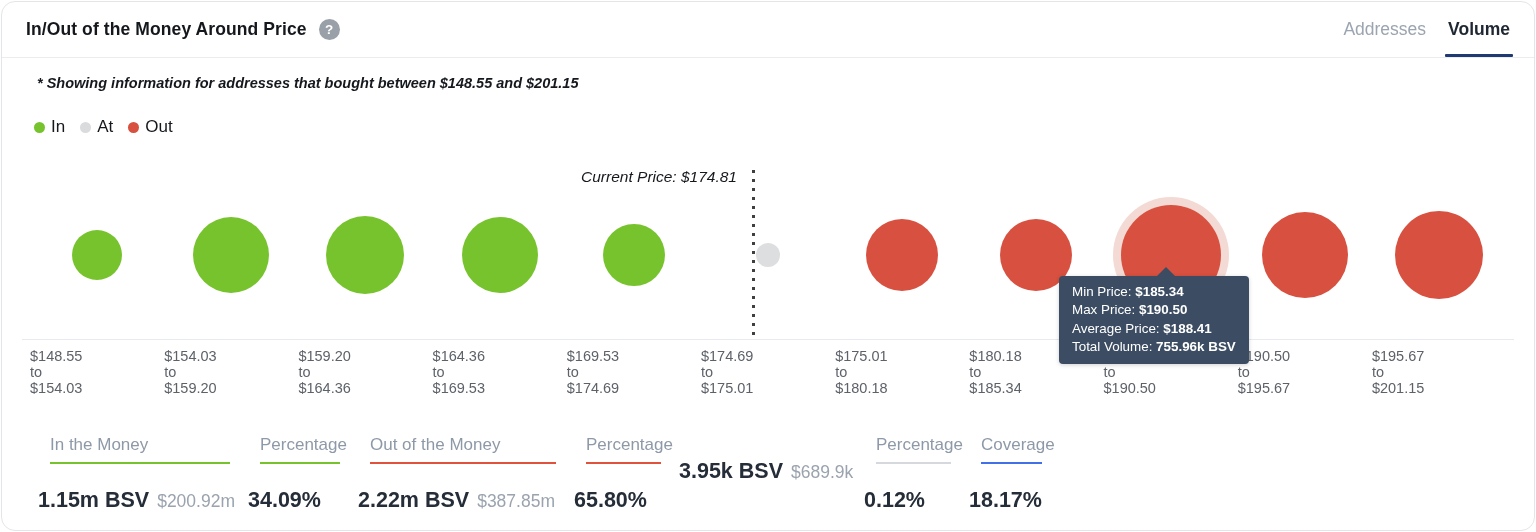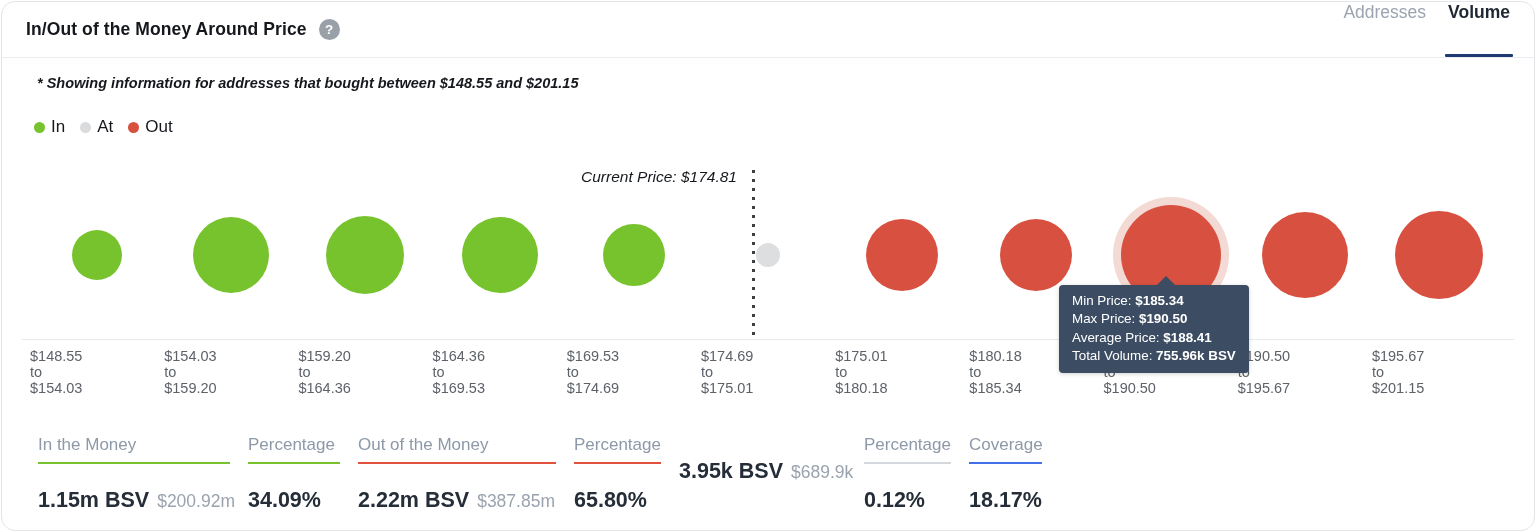--- a/index.html
+++ b/index.html
@@ -7,21 +7,21 @@
   .card {
     position:relative; width:1534px; height:530px; margin:1px;
     background:#fff; border:1px solid #e3e5e9; border-radius:14px; overflow:hidden;
   }
   
   .hdr { display:flex; align-items:center; height:56px; padding:0 24px; border-bottom:1px solid #eaecef; }
   .title { font-size:17.5px; font-weight:700; color:#14171c; letter-spacing:.1px; }
   .help { width:21px; height:21px; border-radius:50%; background:#9aa0a8; color:#fff; font-size:13.5px;
           font-weight:700; display:flex; align-items:center; justify-content:center; margin-left:12px; cursor:pointer; }
   .tabs { margin-left:auto; display:flex; gap:22px; height:100%; align-items:stretch; }
-  .tab { display:flex; font-size:17.5px; color:#9ba4b0; cursor:pointer; position:relative; }
+  .tab { display:flex; align-items:center; font-size:17.5px; color:#9ba4b0; cursor:pointer; position:relative; }
   .tab.active { color:#1f2733; font-weight:600; }
   .tab-underline { position:absolute; left:-3px; right:-3px; bottom:0; height:3px; border-radius:1px; }
   
   .note { position:absolute; left:35px; top:73px; font-style:italic; font-weight:600; font-size:14.5px; color:#15181d; }
   .legend { position:absolute; left:32px; top:115px; display:flex; align-items:center; gap:15px;
             font-size:17px; font-weight:500; color:#15181d; }
   .legend-item { display:flex; align-items:center; gap:6px; }
   .ldot { width:11px; height:11px; border-radius:50%; }
   
   .chart { position:absolute; left:28px; right:28px; top:160px; height:177px; display:flex; }
@@ -37,21 +37,21 @@
   
   .tooltip { position:absolute; left:1057px; top:274px; background:#3b4c63; border-radius:4px;
              padding:7px 13px; color:#fff; font-size:13.4px; line-height:18.4px; z-index:6; white-space:nowrap;
              box-shadow:0 1px 4px rgba(0,0,0,.18); }
   .tooltip::before { content:""; position:absolute; top:-9px; left:98px;
                      border-left:9px solid transparent; border-right:9px solid transparent;
                      border-bottom:9px solid #3b4c63; }
   .t-val { font-weight:700; }
   
   .stats { position:absolute; left:36px; top:433px; display:flex; gap:18px; }
-  .stat .lab { font-size:17px; color:#8e99a8; padding-bottom:7px; border-bottom:2.5px solid #ccc; white-space:nowrap; }
+  .stat .lab { font-size:17px; color:#8e99a8; padding-bottom:7px; border-bottom:2.5px solid #ccc; white-space:nowrap;margin-left:12px; }
   .stat .val { margin-top:24px; display:flex; align-items:baseline; gap:8px; white-space:nowrap; }
   .v-main { font-size:21.5px; font-weight:700; color:#252d38; }
   .v-sec { font-size:17.5px; color:#9aa3ae; }
 </style>
 </head>
 <body>
 
 <div class="card">
 
   <div class="hdr">
@@ -176,21 +176,21 @@
         <div>to</div>
         <div>$195.67</div>
       </div>
       <div class="xlab">
         <div>$195.67</div>
         <div>to</div>
         <div>$201.15</div>
       </div>
     </div>
 
-  <div class="tooltip" style="background: rgb(59, 76, 99); margin-top: 9px;">
+  <div class="tooltip" style="background: rgb(59, 76, 99);">
       <div class="t-row"><span class="t-lab">Min Price: </span><span class="t-val">$185.34</span></div>
       <div class="t-row"><span class="t-lab">Max Price: </span><span class="t-val">$190.50</span></div>
       <div class="t-row"><span class="t-lab">Average Price: </span><span class="t-val">$188.41</span></div>
       <div class="t-row"><span class="t-lab">Total Volume: </span><span class="t-val">755.96k BSV</span></div>
     </div>
 
   <div class="stats">
       <div class="stat" style="width: 192px;">
         <div class="lab" style="border-bottom-color: rgb(119, 195, 46);">In the Money</div>
         <div class="val">

